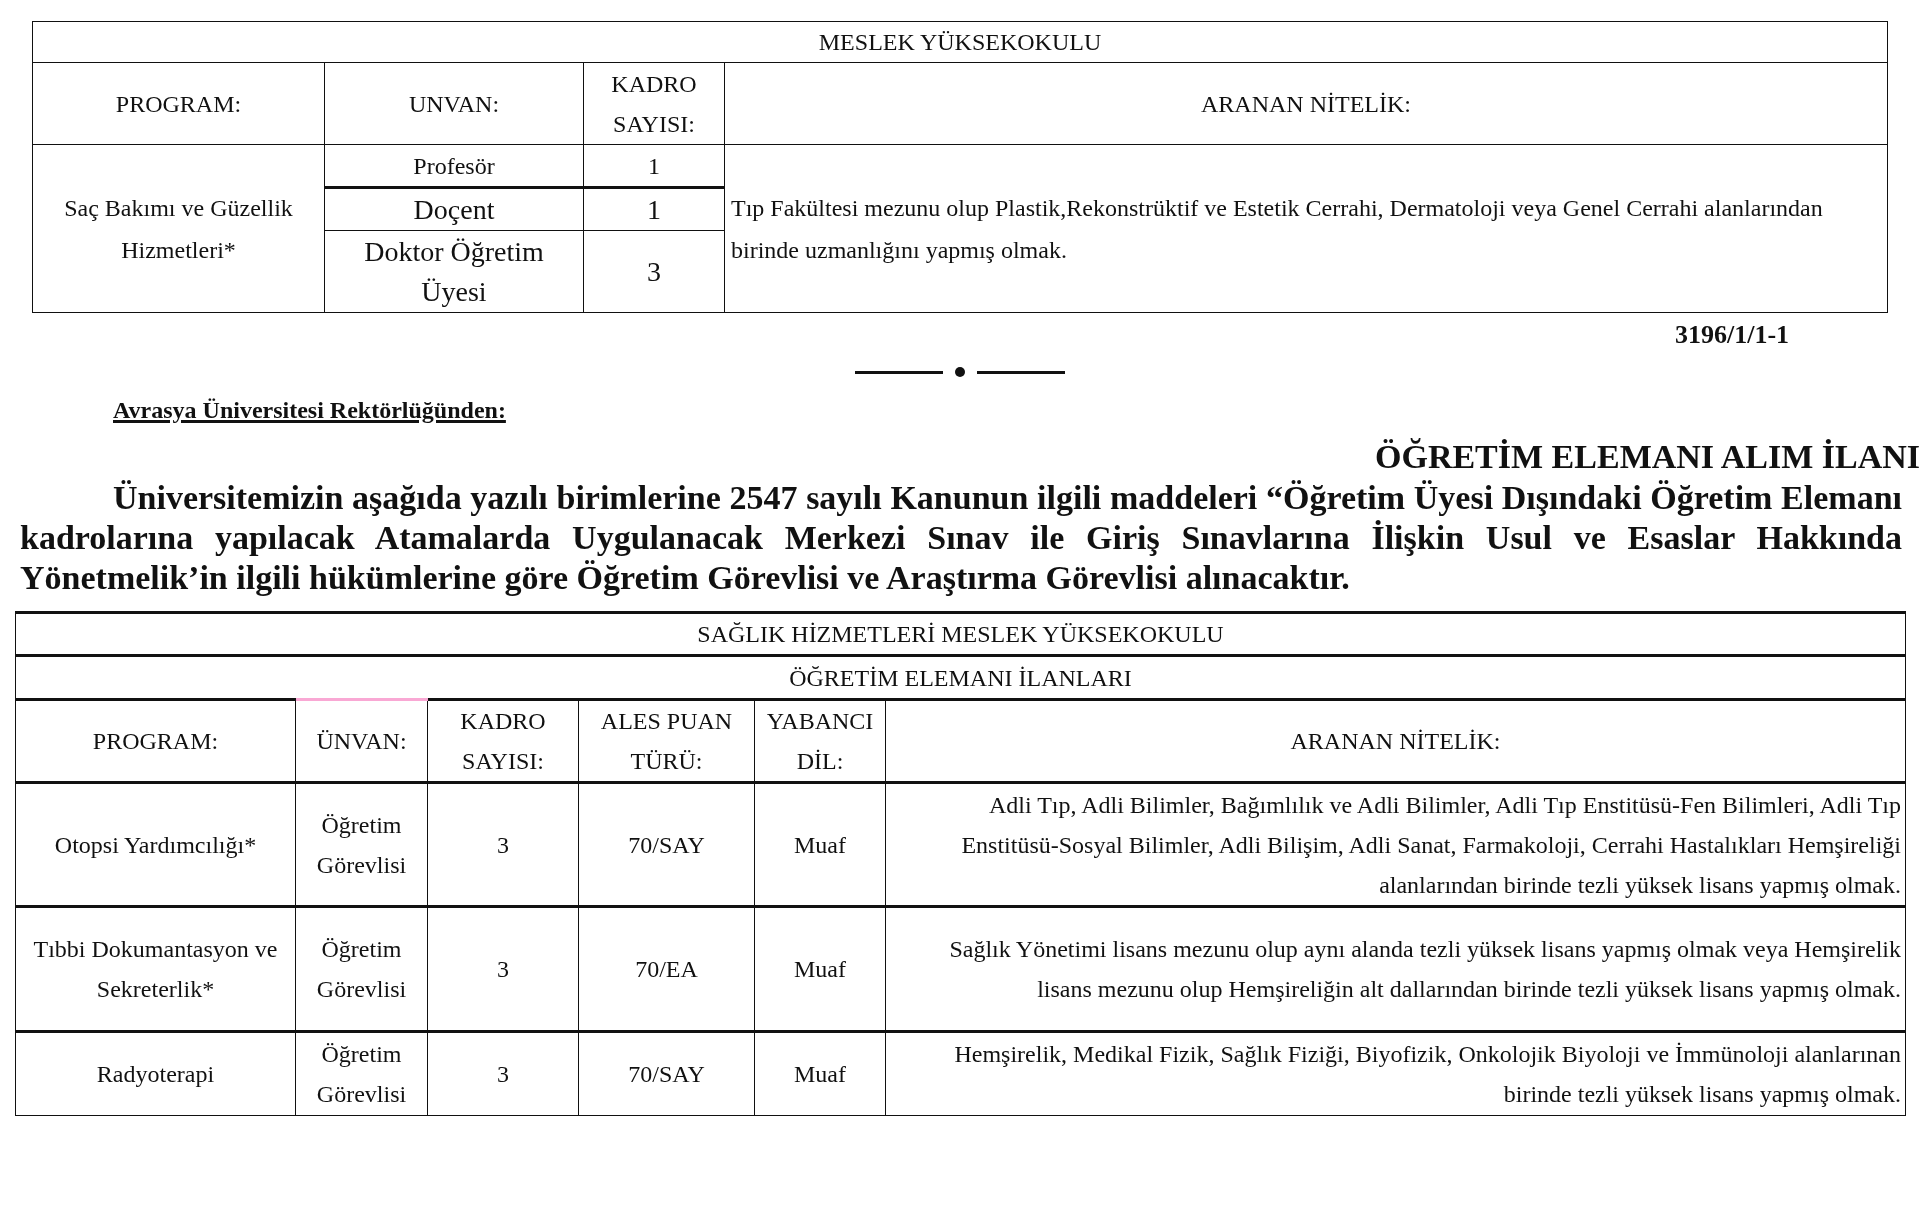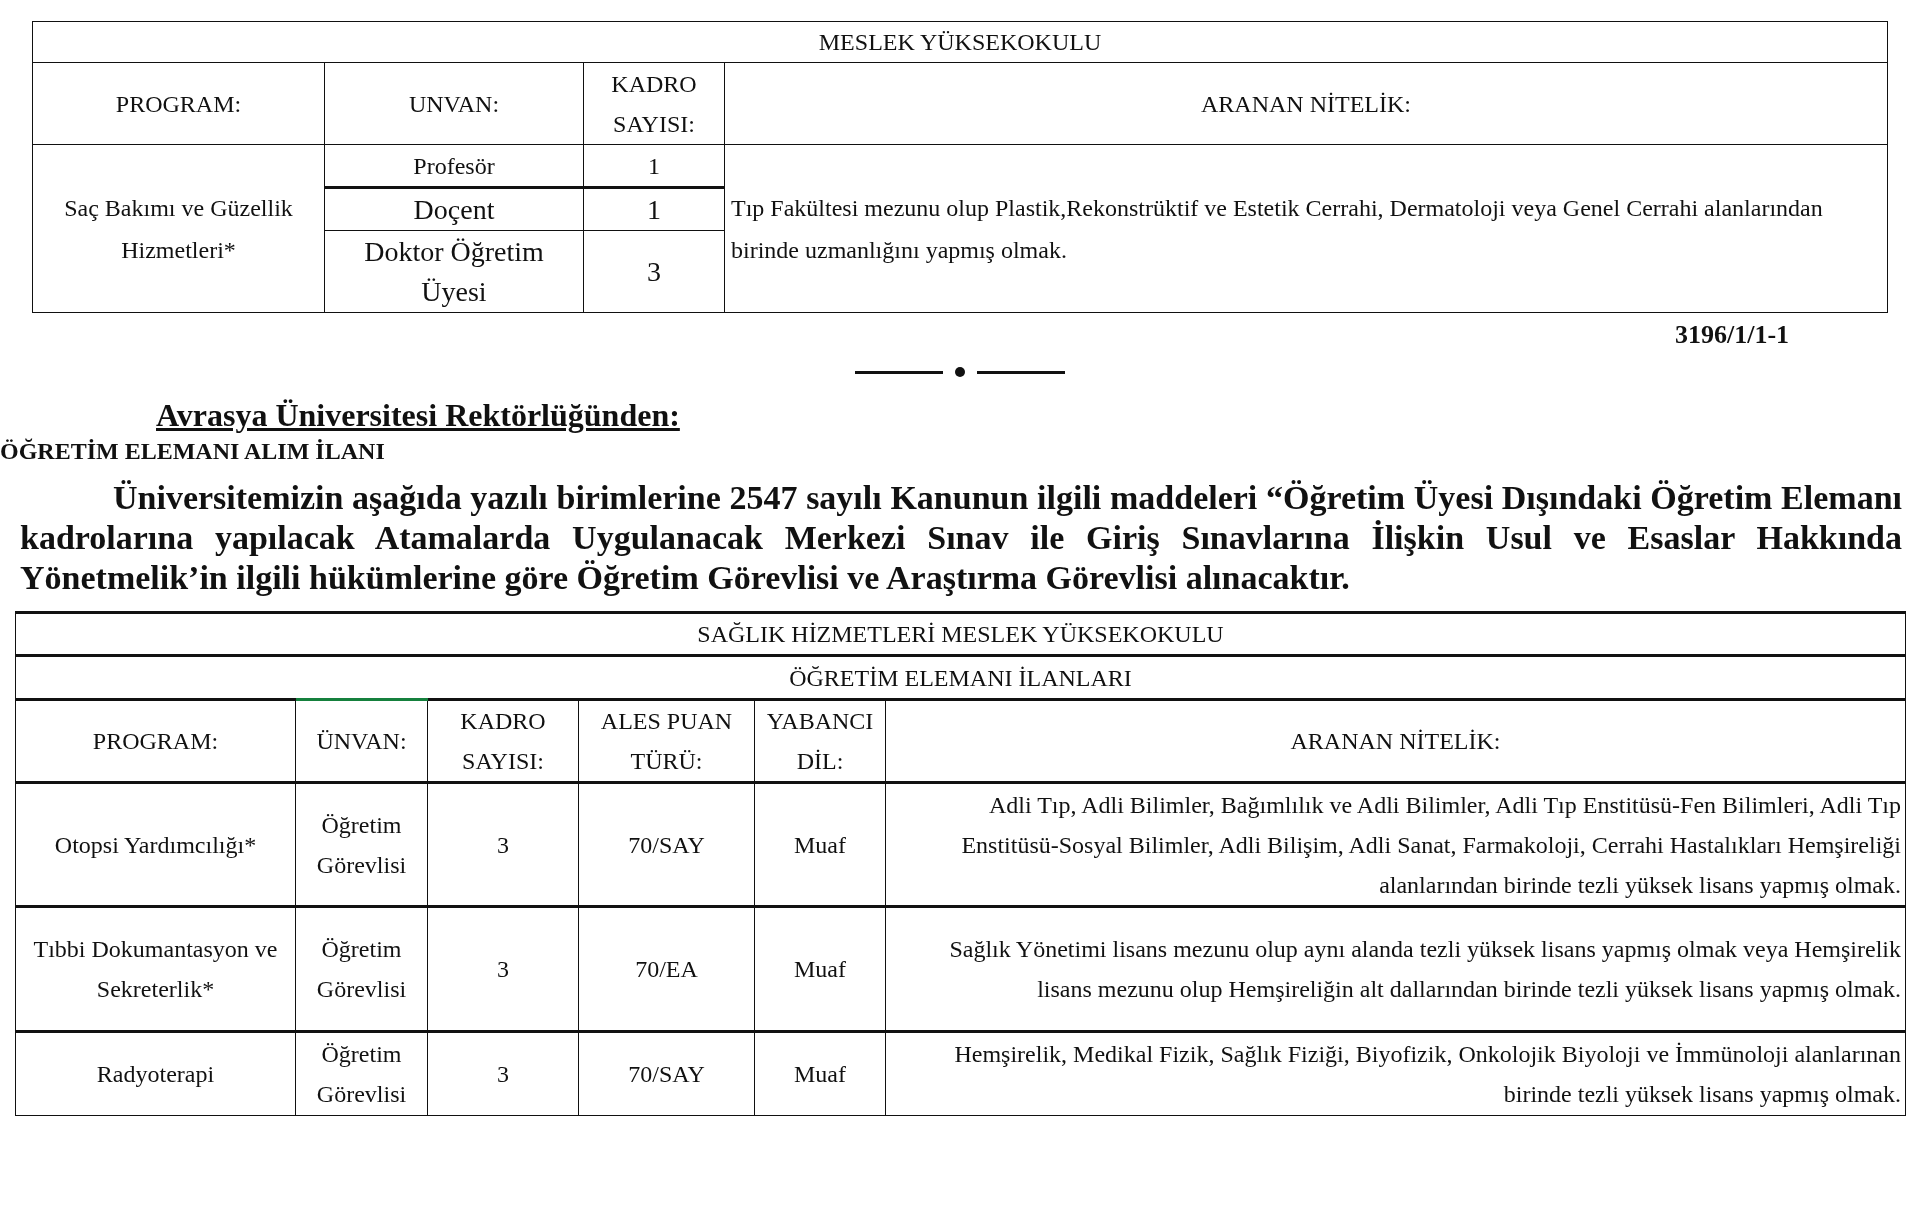--- a/index.html
+++ b/index.html
@@ -10,22 +10,22 @@
   .t1 { left:32px; top:21px; width:1855px; font-size:24px; line-height:40px;padding-left:31px; }
   .t1 .big { font-size:28px; }
   .t1 td.left { text-align:left; padding-left:6px; line-height:42px; }
   .t2 { left:15px; top:611px; width:1890px; font-size:24px; line-height:40px; }
   .t2 td.left { text-align:right; padding-left:5px; line-height:40px; }
   .t2 tr.data td { border-top:3px solid #111; }
   .code { position:absolute; left:1675px; top:320px; font-size:26px; font-weight:bold;text-align:center; }
   .sep { position:absolute; left:848px; top:355px; width:224px; text-align:center; font-size:26px; font-weight:bold; letter-spacing:0; }
   .sep .dash { display:inline-block; width:88px; height:3px; background:#111; vertical-align:middle; }
   .sep .dot { display:inline-block; width:10px; height:10px; border-radius:50%; background:#111; vertical-align:middle; margin:0 12px; }
-  .issuer { position:absolute; left:113px; top:397px; font-size:32px; font-weight:bold; text-decoration:underline; text-decoration-thickness:3px;margin-left:43px; }
-  .title { position:absolute; left:0; width:1920px; top:438px; text-align:left; font-size:24px; font-weight:bold; }
+  .issuer { position:absolute; left:113px; top:397px; font-size:24px; font-weight:bold; text-decoration:underline; text-decoration-thickness:3px; }
+  .title { position:absolute; left:0; width:1920px; top:438px; text-align:right; font-size:34px; font-weight:bold; }
   .para { position:absolute; left:20px; top:478px; width:1882px; font-size:34px; font-weight:bold; line-height:40px; text-align:justify; text-indent:93px; }
 </style>
 </head>
 <body>
 
 <table class="t1">
   <colgroup>
       <col style="width:292px">
       <col style="width:259px">
       <col style="width:141px">
@@ -79,21 +79,21 @@
   </colgroup>
   <tbody>
       <tr style="height:41px">
     <td colspan="6" style="border-top:3px solid #111">SAĞLIK HİZMETLERİ MESLEK YÜKSEKOKULU</td>
   </tr>
   <tr style="height:44px">
     <td colspan="6" style="border-width:3px 1.5px 1.5px 1.5px">ÖĞRETİM ELEMANI İLANLARI</td>
   </tr>
   <tr style="height:82px">
     <td style="border-top:3px solid #111">PROGRAM:</td>
-    <td style="border-top:3px solid #15803d">ÜNVAN:</td>
+    <td style="border-top:3px solid #f9a8d4">ÜNVAN:</td>
     <td style="border-top:3px solid #111"><span>KADRO</span><br><span>SAYISI:</span></td>
     <td style="border-top:3px solid #111"><span>ALES PUAN</span><br><span>TÜRÜ:</span></td>
     <td style="border-top:3px solid #111"><span>YABANCI</span><br><span>DİL:</span></td>
     <td style="border-top:3px solid #111">ARANAN NİTELİK:</td>
   </tr>
 
   <tr class="data" style="height:124px">
     <td>Otopsi Yardımcılığı*</td>
     <td><span>Öğretim</span><br><span>Görevlisi</span></td>
     <td>3</td>

